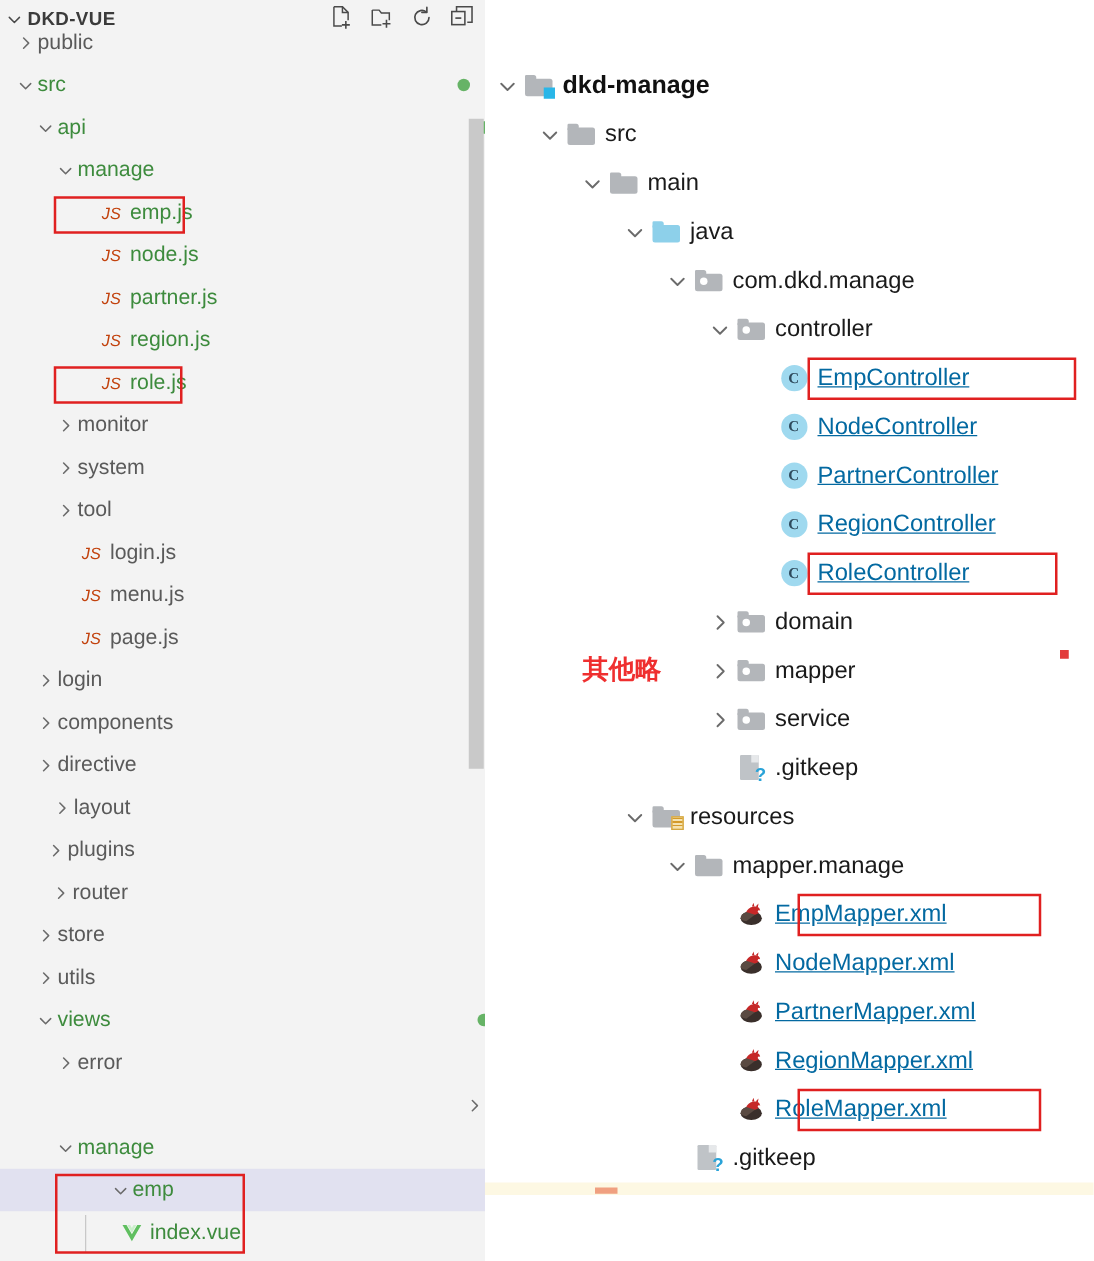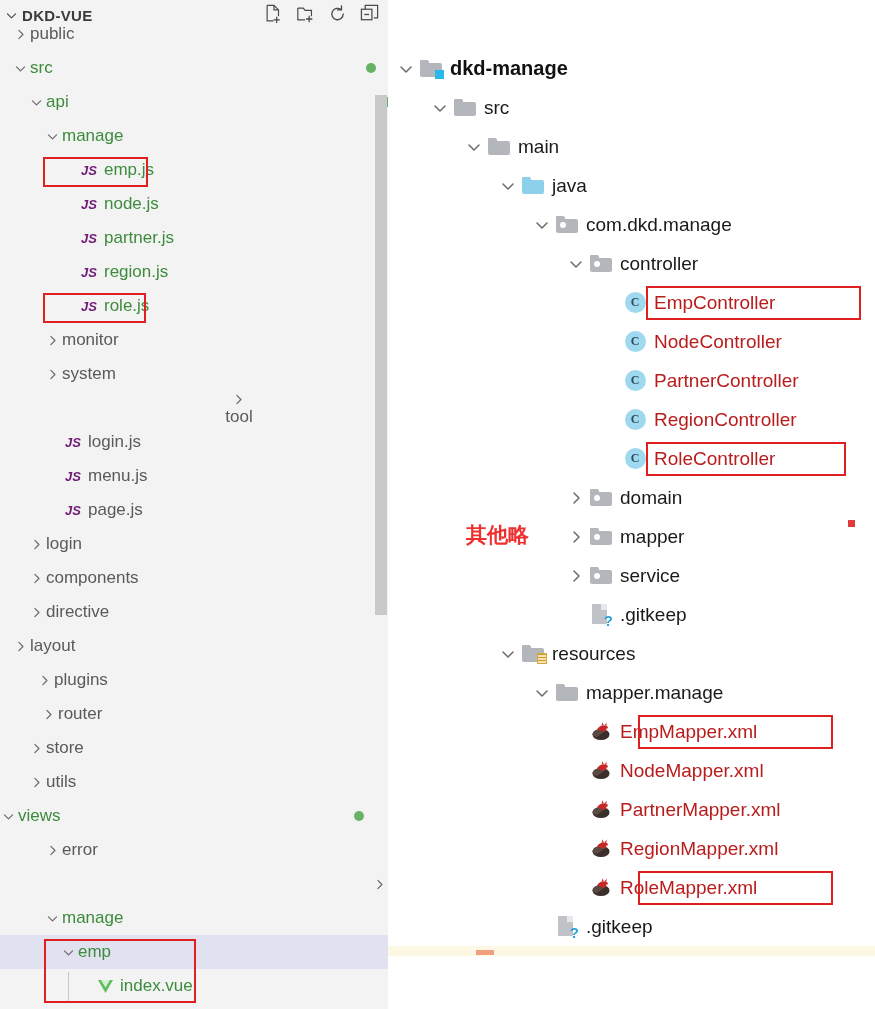--- a/index.html
+++ b/index.html
@@ -57,21 +57,21 @@
   .vrow .twisty {
     width: 16px; height: 16px; flex: 0 0 16px;
     display: flex; align-items: center; justify-content: center;
     color: #6b6b6b;
   }
   .vrow .twisty.blank { visibility: hidden; }
   .vrow .ficon {
     flex: 0 0 26px; display: flex; align-items: center; justify-content: center;
     font-size: 12px; font-weight: bold;
   }
-  .vrow .ficon.js { color: #701a75; font-size: 13px; font-style: italic; font-weight: 700;}
+  .vrow .ficon.js { color: #c2410c; font-size: 13px; font-style: italic; font-weight: 400;}
   .vrow .vlabel { padding-left: 2px; }
   .vlabel.green { color: #3d8b3d; }
   .vlabel.gray { color: #5a5a5a; }
   .gdot {
     position: absolute; right: 24px; top: 12px;
     width: 10px; height: 10px; border-radius: 50%;
     background: #66b366;
   }
   .guide {
     position: absolute; width: 1px; background: #c8c8c8;
@@ -99,21 +99,21 @@
     flex: 0 0 20px; display: flex; align-items: center; justify-content: center;
     color: #6b6b6b;
   }
   .irow .itwisty.blank { visibility: hidden; }
   .irow .iicon {
     flex: 0 0 30px; display: flex; align-items: center; justify-content: center;
   }
   .irow .ilabel { padding-left: 4px; }
   .ilabel.root { font-weight: bold; color: #111; font-size: 20px; }
   .ilabel.dark { color: #1a1a1a; }
-  .ilabel.green { color: #b91c1c; }
+  .ilabel.green { color: #0369a1; text-decoration: underline; }
 
   
   .fld { position: relative; width: 22px; height: 17px; }
   .fld .body {
     position: absolute; left: 0; bottom: 0; width: 22px; height: 14px;
     background: #b3b6ba; border-radius: 1px 2px 2px 2px;
   }
   .fld .tab {
     position: absolute; left: 0; top: 0; width: 9px; height: 5px;
     background: #b3b6ba; border-radius: 1px 2px 0 0;
@@ -230,21 +230,21 @@
         <div class="vrow" style="top: 938px; padding-left: 76px;">
           <span class="twisty blank"></span>
           <span class="ficon">
             <svg width="17" height="15" viewBox="0 0 18 16">
               <path d="M1 1h3.4L9 9l4.6-8H17L9 15z" fill="#5fbf5f"></path>
               <path d="M5.2 1h2.4L9 3.6 10.4 1h2.4L9 7.6z" fill="#caf0ca"></path>
             </svg>
           </span>
           <span class="vlabel green">index.vue</span>
         </div>
-        <div class="vrow sel" style="top: 904px; padding-left: 60px;">
+        <div class="vrow sel" style="top: 904px; padding-left: 88px;">
           <span class="twisty">
             <svg width="13" height="13" viewBox="0 0 16 16">
               <path d="M3 6l5 5 5-5" fill="none" stroke="#6b6b6b" stroke-width="1.5" stroke-linecap="round" stroke-linejoin="round"></path>
             </svg>
           </span>
           <span class="ficon" style="flex-basis: 0px;"></span>
           <span class="vlabel green">emp</span>
         </div>
         <div class="vrow" style="top: 870px; padding-left: 44px;">
           <span class="twisty">
@@ -266,21 +266,21 @@
         </div>
         <div class="vrow" style="top: 802px; padding-left: 44px;">
           <span class="twisty">
             <svg width="13" height="13" viewBox="0 0 16 16">
               <path d="M6 3l5 5-5 5" fill="none" stroke="#6b6b6b" stroke-width="1.5" stroke-linecap="round" stroke-linejoin="round"></path>
             </svg>
           </span>
           <span class="ficon" style="flex-basis: 0px;"></span>
           <span class="vlabel gray">error</span>
         </div>
-        <div class="vrow" style="top: 768px; ">
+        <div class="vrow" style="top: 768px; padding-left: 28px;">
           <span class="twisty">
             <svg width="13" height="13" viewBox="0 0 16 16">
               <path d="M3 6l5 5 5-5" fill="none" stroke="#6b6b6b" stroke-width="1.5" stroke-linecap="round" stroke-linejoin="round"></path>
             </svg>
           </span>
           <span class="ficon" style="flex-basis: 0px;"></span>
           <span class="vlabel green">views</span>
           <span class="gdot"></span>
         </div>
         <div class="vrow" style="top: 734px; padding-left: 28px;">
@@ -312,21 +312,21 @@
         </div>
         <div class="vrow" style="top: 632px; padding-left: 36px;">
           <span class="twisty">
             <svg width="13" height="13" viewBox="0 0 16 16">
               <path d="M6 3l5 5-5 5" fill="none" stroke="#6b6b6b" stroke-width="1.5" stroke-linecap="round" stroke-linejoin="round"></path>
             </svg>
           </span>
           <span class="ficon" style="flex-basis: 0px;"></span>
           <span class="vlabel gray">plugins</span>
         </div>
-        <div class="vrow" style="top: 598px; padding-left: 12px;">
+        <div class="vrow" style="top: 598px; padding-left: 41px;">
           <span class="twisty">
             <svg width="13" height="13" viewBox="0 0 16 16">
               <path d="M6 3l5 5-5 5" fill="none" stroke="#6b6b6b" stroke-width="1.5" stroke-linecap="round" stroke-linejoin="round"></path>
             </svg>
           </span>
           <span class="ficon" style="flex-basis: 0px;"></span>
           <span class="vlabel gray">layout</span>
         </div>
         <div class="vrow" style="top: 564px; padding-left: 28px;">
           <span class="twisty">
@@ -363,21 +363,21 @@
         <div class="vrow" style="top: 428px; padding-left: 44px;">
           <span class="twisty blank"></span>
           <span class="ficon js">JS</span>
           <span class="vlabel gray">menu.js</span>
         </div>
         <div class="vrow" style="top: 394px; padding-left: 44px;">
           <span class="twisty blank"></span>
           <span class="ficon js">JS</span>
           <span class="vlabel gray">login.js</span>
         </div>
-        <div class="vrow" style="top: 360px; padding-left: 44px; flex-direction: column;">
+        <div class="vrow" style="top: 360px; padding-left: 44px;">
           <span class="twisty">
             <svg width="13" height="13" viewBox="0 0 16 16">
               <path d="M6 3l5 5-5 5" fill="none" stroke="#6b6b6b" stroke-width="1.5" stroke-linecap="round" stroke-linejoin="round"></path>
             </svg>
           </span>
           <span class="ficon" style="flex-basis: 0px;"></span>
           <span class="vlabel gray">tool</span>
         </div>
         <div class="vrow" style="top: 326px; padding-left: 44px;">
           <span class="twisty">

